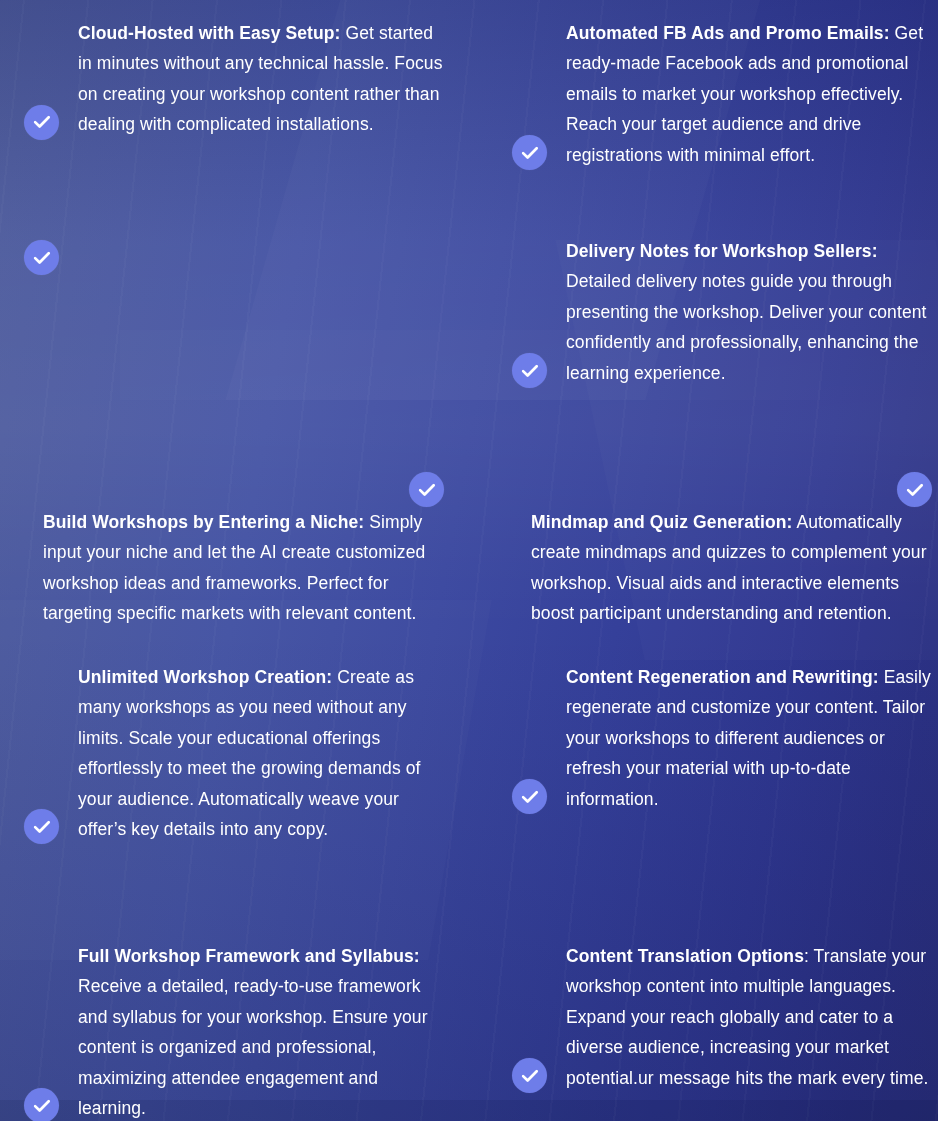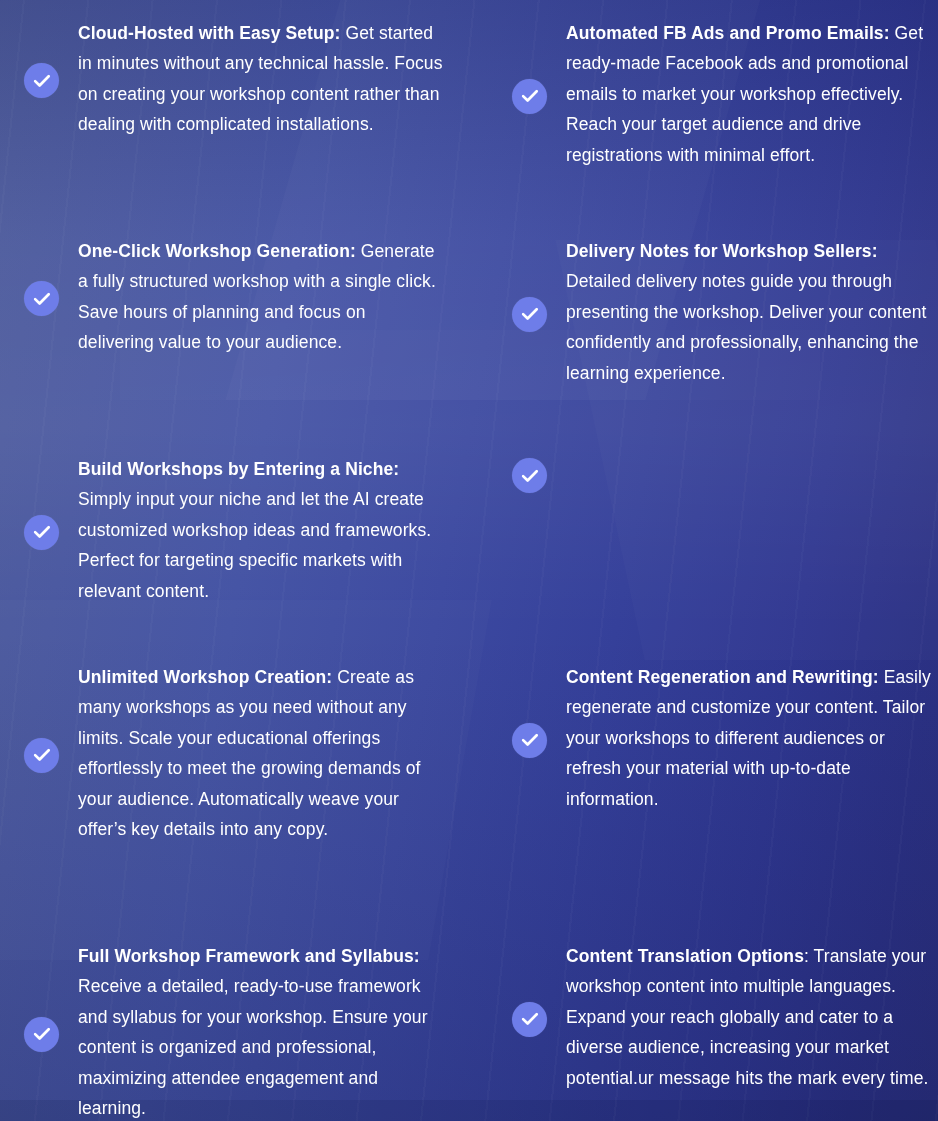--- a/index.html
+++ b/index.html
@@ -88,21 +88,21 @@
   }
 
   #grid {
     position: absolute;
     inset: 0;
   }
 
   .feature {
     position: absolute;
     display: flex;
-    align-items: center;
+    align-items: flex-end;
   }
 
   .check-circle {
     flex: 0 0 auto;
     width: 35px;
     height: 35px;
     border-radius: 50%;
     background: #6e7de9;
     position: relative;
     margin-top: 4px;
@@ -127,21 +127,21 @@
   }
   .feature-text b {
     font-weight: 700;
   }
 
   .col-left  { left: 24px;  width: 420px; }
   .col-right { left: 512px; width: 420px; }
 
   .row-1 { top: 18px; }
   .row-2 { top: 236px; }
-  .row-3 { top: 454px; }
+  .row-3 { top: 468px; flex-direction: column; }
   .row-4 { top: 662px; }
   .row-5 { top: 922px; margin-top: 19px; }
 </style>
 </head>
 <body>
 
 <div id="stage">
 
   <div class="bg-vert"></div>
   <div class="bg-bands"></div>
@@ -163,23 +163,20 @@
         <b>Cloud-Hosted with Easy Setup:</b><span> Get started in minutes without any technical hassle. Focus on creating your workshop content rather than dealing with complicated installations.</span>
       </div>
     </div>
 
     <div class="feature col-left row-2">
       <div class="check-circle">
         <svg width="17" height="13" viewBox="0 0 17 13" aria-hidden="true">
             <path d="M1.6 6.6 L6.1 11.0 L15.2 1.7" fill="none" stroke="#ffffff" stroke-width="2.7" stroke-linecap="round" stroke-linejoin="round"></path>
           </svg>
       </div>
-      <div class="feature-text">
-        <b>One-Click Workshop Generation:</b><span> Generate a fully structured workshop with a single click. Save hours of planning and focus on delivering value to your audience.</span>
-      </div>
     </div>
 
     <div class="feature col-left row-3">
       <div class="check-circle">
         <svg width="17" height="13" viewBox="0 0 17 13" aria-hidden="true">
             <path d="M1.6 6.6 L6.1 11.0 L15.2 1.7" fill="none" stroke="#ffffff" stroke-width="2.7" stroke-linecap="round" stroke-linejoin="round"></path>
           </svg>
       </div>
       <div class="feature-text">
         <b>Build Workshops by Entering a Niche:</b><span> Simply input your niche and let the AI create customized workshop ideas and frameworks. Perfect for targeting specific markets with relevant content.</span>
@@ -228,20 +225,23 @@
       <div class="feature-text">
         <b>Delivery Notes for Workshop Sellers:</b><span> Detailed delivery notes guide you through presenting the workshop. Deliver your content confidently and professionally, enhancing the learning experience.</span>
       </div>
     </div>
 
     <div class="feature col-right row-3">
       <div class="check-circle">
         <svg width="17" height="13" viewBox="0 0 17 13" aria-hidden="true">
             <path d="M1.6 6.6 L6.1 11.0 L15.2 1.7" fill="none" stroke="#ffffff" stroke-width="2.7" stroke-linecap="round" stroke-linejoin="round"></path>
           </svg>
+      </div>
+      <div class="feature-text">
+        <b>Mindmap and Quiz Generation:</b><span> Automatically create mindmaps and quizzes to complement your workshop. Visual aids and interactive elements boost participant understanding and retention.</span>
       </div>
     </div>
 
     <div class="feature col-right row-5">
       <div class="check-circle">
         <svg width="17" height="13" viewBox="0 0 17 13" aria-hidden="true">
             <path d="M1.6 6.6 L6.1 11.0 L15.2 1.7" fill="none" stroke="#ffffff" stroke-width="2.7" stroke-linecap="round" stroke-linejoin="round"></path>
           </svg>
       </div>
       <div class="feature-text">

